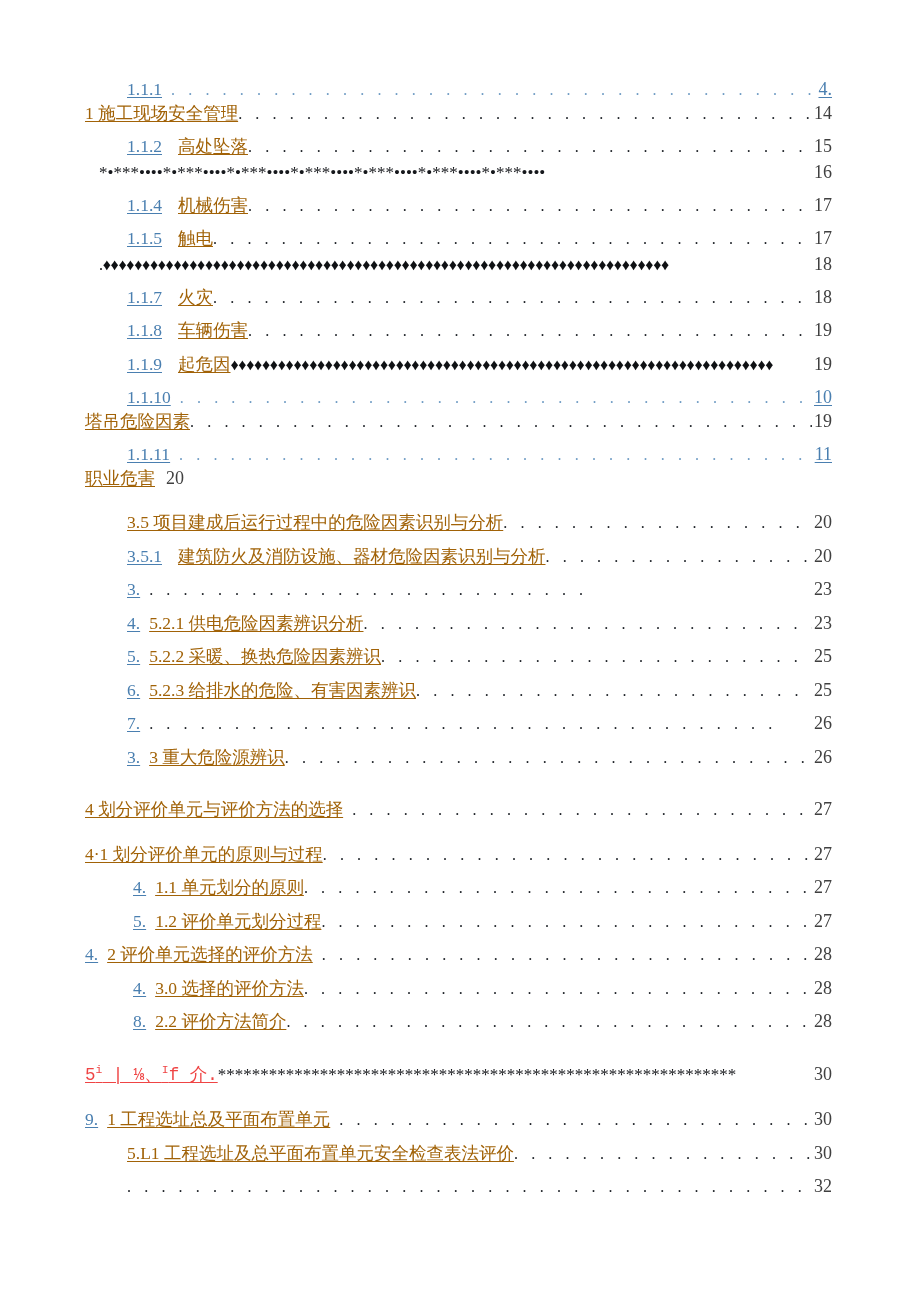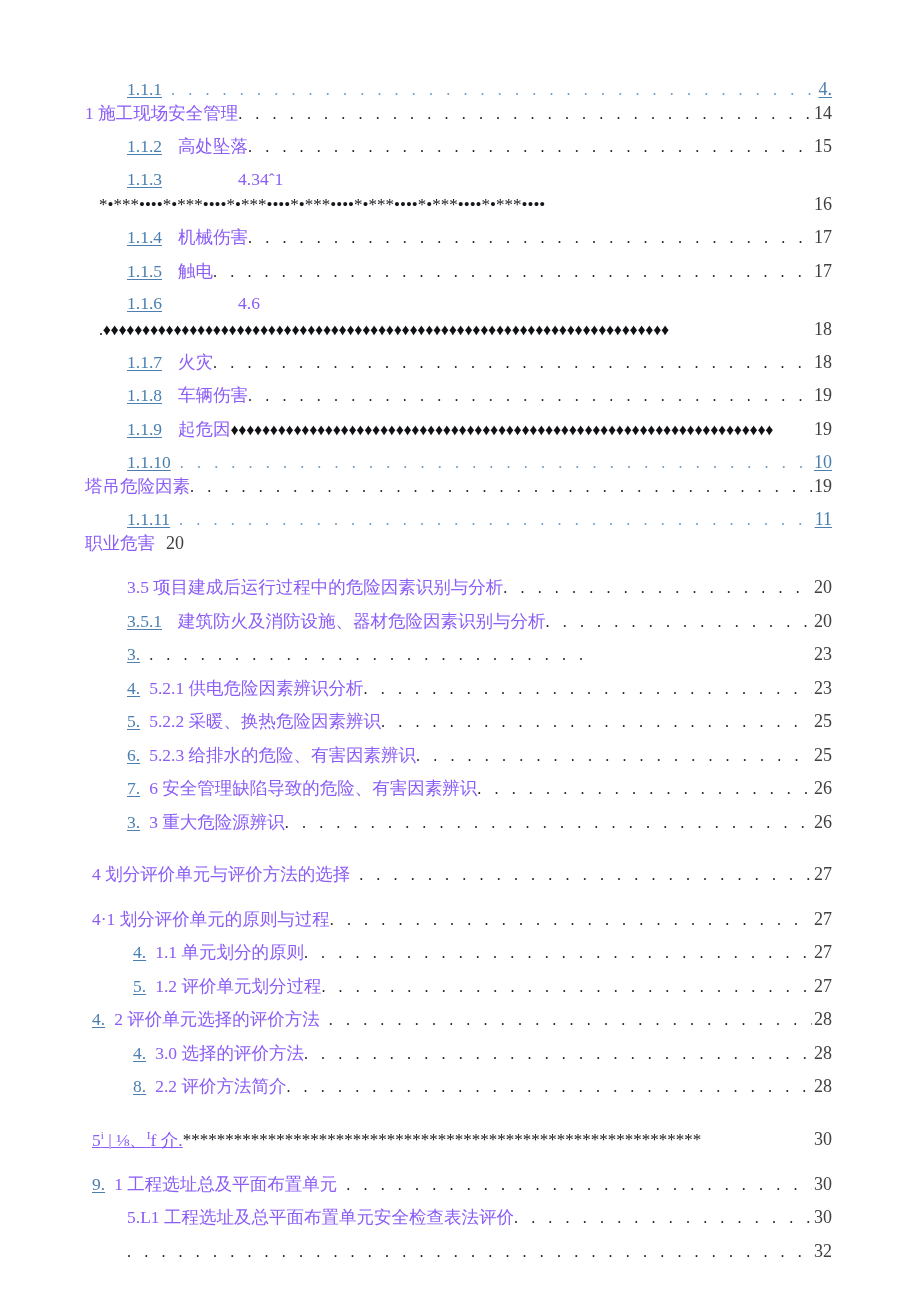--- a/index.html
+++ b/index.html
@@ -33,30 +33,31 @@
     padding: 0;
     white-space: nowrap;
     overflow: hidden;
   }
   .toc-entry .row {
     display: flex;
     align-items: baseline;
     width: 100%;
   }
 
-  .lvl0 { padding-left: 0px; margin-left: 7px; }
+  .lvl0 { padding-left: 0px; }
   .lvl1 { padding-left: 42px; }
   .lvl2 { padding-left: 48px; }
   .gap-md { margin-top: 15px; }
   .gap-lg { margin-top: 26px; }
   .gap-xl { margin-top: 34px; }
 
   
   .lnk {
-    color: #8b5cf6;
+    color: #a16207;
+    text-decoration: underline;
     text-underline-offset: 2px;
     text-decoration-thickness: 1px;
     flex: 0 0 auto;
   }
   .num-prefix {
     color: #4a7fb0;
     text-decoration: underline;
     text-underline-offset: 2px;
     text-decoration-thickness: 1px;
     flex: 0 0 auto;
@@ -90,26 +91,26 @@
     text-underline-offset: 2px;
     text-decoration-thickness: 1px;
   }
   .pg.plain { text-decoration: none; }
 
   
   .wrap-line { padding-left: 0px; margin-top: 5px; }
   .sub-leader-line { padding-left: 14px; margin-top: 7px; }
 
   .garble {
-    color: #8b5cf6;
+    color: #ef4444;
     text-decoration: underline;
     text-underline-offset: 2px;
     text-decoration-thickness: 1px;
     flex: 0 0 auto;
-    font-family: Liberation Serif, serif;
+    font-family: Liberation Mono, monospace;
   }
   .garble sup { font-size: 0.65em; vertical-align: super; }
 </style>
 </head>
 <body>
 
 <div id="toc-page">
 
   <div class="toc-entry lvl1">
     <div class="row">
@@ -130,27 +131,20 @@
   <div class="toc-entry lvl1 gap-md">
     <div class="row">
       <span class="num-prefix">1.1.2</span>
       <span class="spacer-md"></span>
       <span class="lnk">高处坠落</span>
       <span class="leader dots-dark">. . . . . . . . . . . . . . . . . . . . . . . . . . . . . . . . . . . . . . . . . . . . . . . . . . . . . . . . . . . . . . . . . . . . . . . . . .</span>
       <span class="pg plain">15</span>
     </div>
   </div>
 
-  <div class="toc-entry lvl1 gap-md">
-    <div class="row">
-      <span class="num-prefix">1.1.3</span>
-      <span class="spacer-lg"></span>
-      <span class="lnk">4.34ˆ1</span>
-    </div>
-  </div>
   <div class="toc-entry sub-leader-line">
     <div class="row">
       <span class="leader stars">*•***••••*•***••••*•***••••*•***••••*•***••••*•***••••*•***••••</span>
       <span class="pg plain">16</span>
     </div>
   </div>
 
   <div class="toc-entry lvl1 gap-md">
     <div class="row">
       <span class="num-prefix">1.1.4</span>
@@ -164,27 +158,20 @@
   <div class="toc-entry lvl1 gap-md">
     <div class="row">
       <span class="num-prefix">1.1.5</span>
       <span class="spacer-md"></span>
       <span class="lnk">触电</span>
       <span class="leader dots-dark">. . . . . . . . . . . . . . . . . . . . . . . . . . . . . . . . . . . . . . . . . . . . . . . . . . . . . . . . . . . . . . . . . . . . . . . . . . . . .</span>
       <span class="pg plain">17</span>
     </div>
   </div>
 
-  <div class="toc-entry lvl1 gap-md">
-    <div class="row">
-      <span class="num-prefix">1.1.6</span>
-      <span class="spacer-lg"></span>
-      <span class="lnk">4.6</span>
-    </div>
-  </div>
   <div class="toc-entry sub-leader-line">
     <div class="row">
       <span class="leader diamonds">.♦♦♦♦♦♦♦♦♦♦♦♦♦♦♦♦♦♦♦♦♦♦♦♦♦♦♦♦♦♦♦♦♦♦♦♦♦♦♦♦♦♦♦♦♦♦♦♦♦♦♦♦♦♦♦♦♦♦♦♦♦♦♦♦♦♦♦♦♦♦♦♦</span>
       <span class="pg plain">18</span>
     </div>
   </div>
 
   <div class="toc-entry lvl1 gap-md">
     <div class="row">
       <span class="num-prefix">1.1.7</span>
@@ -301,21 +288,20 @@
       <span class="lnk">5.2.3 给排水的危险、有害因素辨识</span>
       <span class="leader dots-dark">. . . . . . . . . . . . . . . . . . . . . . . . . . . . . . . . . . . . . . . . . . . . . .</span>
       <span class="pg plain">25</span>
     </div>
   </div>
 
   <div class="toc-entry lvl1 gap-md">
     <div class="row">
       <span class="num-prefix">7.</span>
       <span class="spacer-sm"></span>
-      <span class="lnk">6 安全管理缺陷导致的危险、有害因素辨识</span>
       <span class="leader dots-dark">. . . . . . . . . . . . . . . . . . . . . . . . . . . . . . . . . . . . .</span>
       <span class="pg plain">26</span>
     </div>
   </div>
 
   <div class="toc-entry lvl1 gap-md">
     <div class="row">
       <span class="num-prefix">3.</span>
       <span class="spacer-sm"></span>
       <span class="lnk">3 重大危险源辨识</span>

